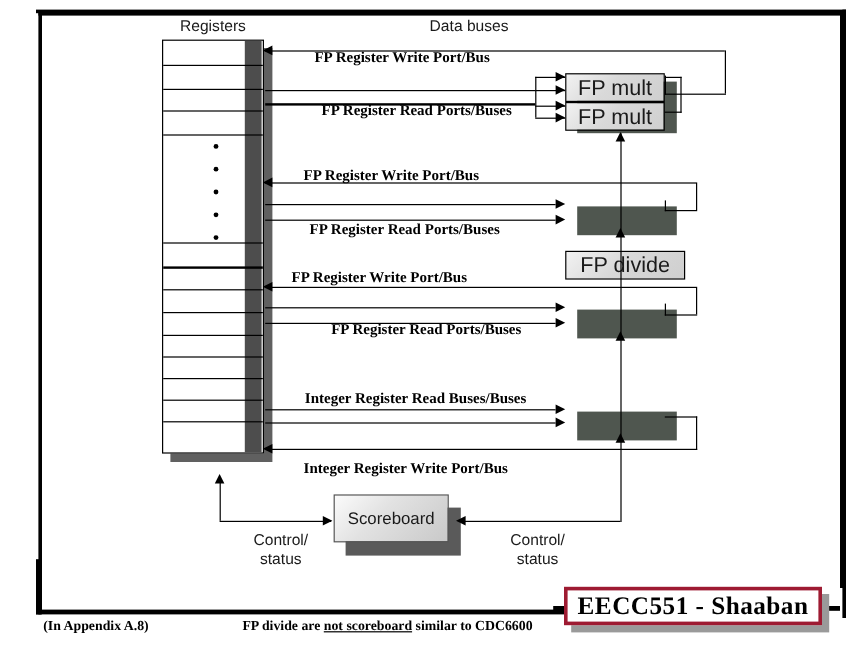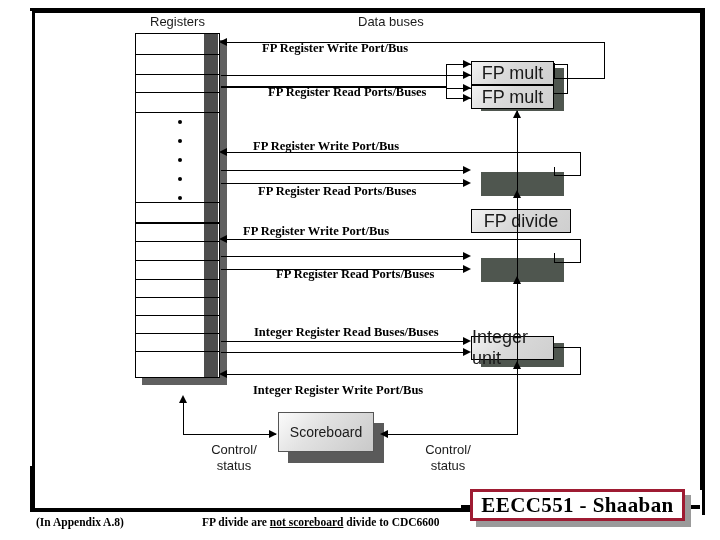--- a/index.html
+++ b/index.html
@@ -101,23 +101,20 @@
   </div>
 
   <div class="fushadow" style="left:481px;top:172px;width:83px;height:24px;"></div>
   <div class="fu" style="left:471px;top:165px;width:100px;height:24px;margin-top:44px;">
     <span>FP divide</span>
   </div>
 
   <div class="fushadow" style="left:481px;top:258px;width:83px;height:24px;"></div>
 
   <div class="fushadow" style="left:481px;top:343px;width:83px;height:24px;"></div>
-  <div class="fu" style="left:471px;top:336px;width:83px;height:24px;">
-    <span>Integer unit</span>
-  </div>
 
   <div class="h" style="left:221px;top:42px;width:383px;"></div>
   <div class="arw arw-l" style="left:219px;top:38px;"></div>
   <div class="v" style="left:604px;top:42px;height:36px;"></div>
   <div class="h" style="left:554px;top:78px;width:51px;"></div>
   <div class="v" style="left:554px;top:63px;height:16px;"></div>
   <div class="h" style="left:554px;top:93px;width:14px;"></div>
   <div class="v" style="left:567px;top:64px;height:30px;"></div>
   <div class="h" style="left:554px;top:64px;width:14px;"></div>
   <div class="lbl lbl-bus" style="left:262px;top:41px;">FP Register Write Port/Bus</div>
@@ -195,21 +192,21 @@
   <div class="arw arw-u" style="left:513px;top:276px;"></div>
   <div class="arw arw-u" style="left:513px;top:361px;"></div>
   <div class="lbl lbl-ctl" style="left:418px;top:442px;width:60px;">
     <div>Control/</div>
     <div>status</div>
   </div>
 
   <div class="capbar" style="left:30px;top:466px;width:640px;height:46px;"></div>
   <div class="subcap" style="left:36px;top:516px;">(In  Appendix A.8)</div>
   <div class="subcap" style="left:202px;top:516px;">
-    <span>FP divide are </span><u>not scoreboard</u><span> divide to CDC6600</span>
+    <span>FP divide are </span><u>not scoreboard</u><span> similar to CDC6600</span>
   </div>
 
   <div class="badgetab" style="left:461px;top:505px;width:12px;height:4px;"></div>
   <div class="badgetab" style="left:686px;top:505px;width:14px;height:4px;"></div>
   <div class="badgeshadow" style="left:476px;top:495px;width:215px;height:32px;"></div>
   <div class="badge" style="left:470px;top:489px;width:215px;height:32px;">
     <span>EECC551 - Shaaban</span>
   </div>
 
 </div>

